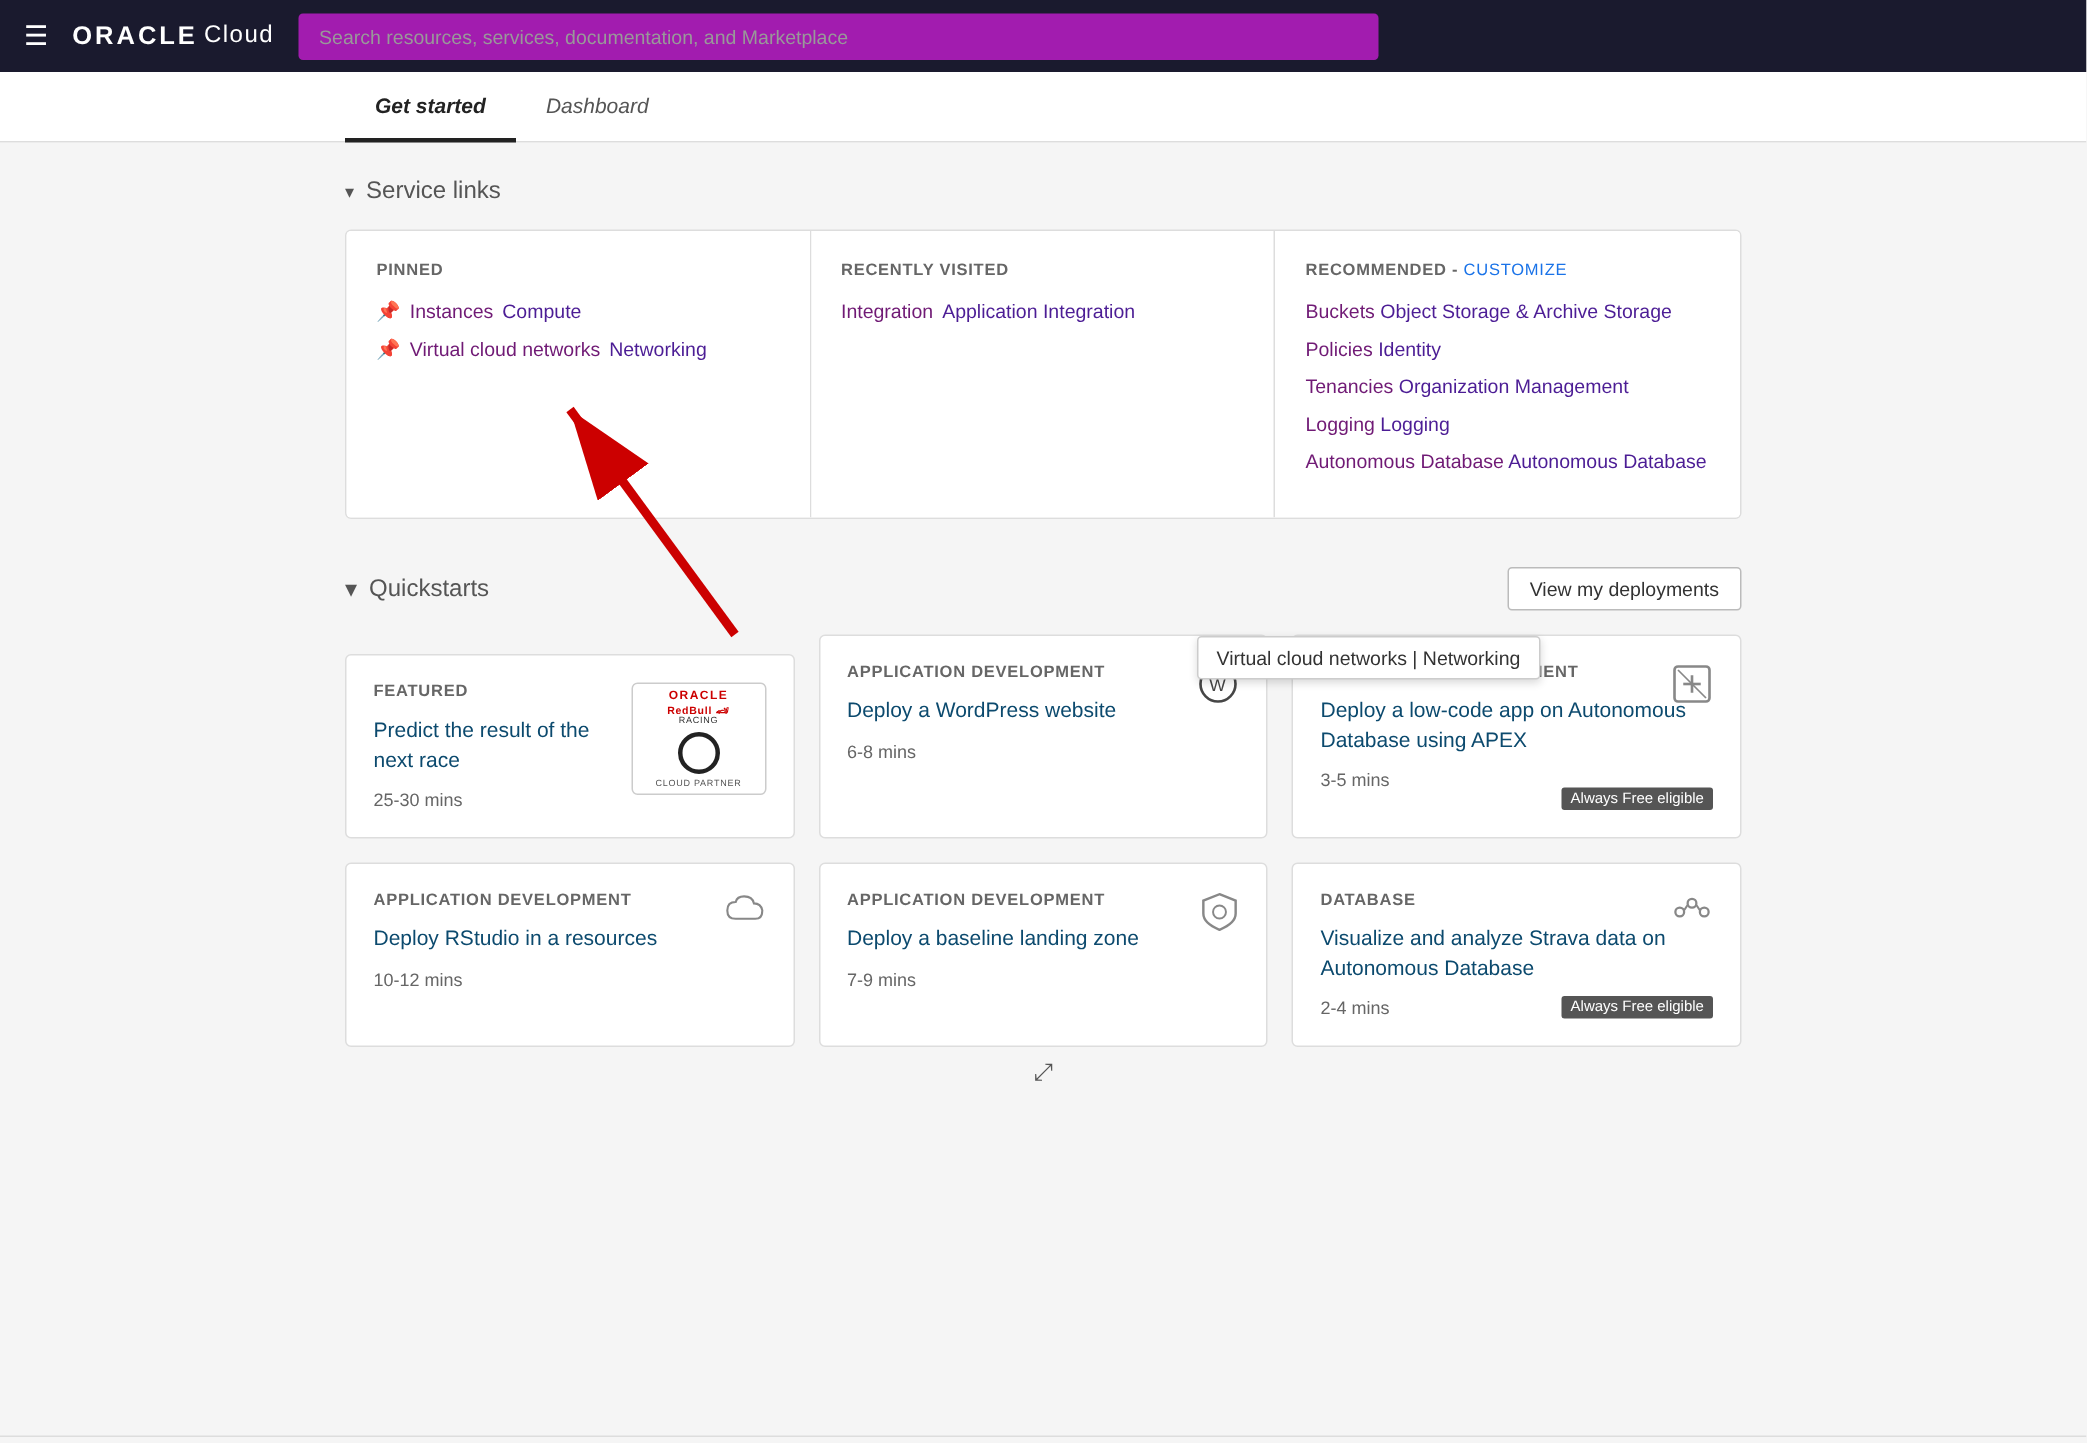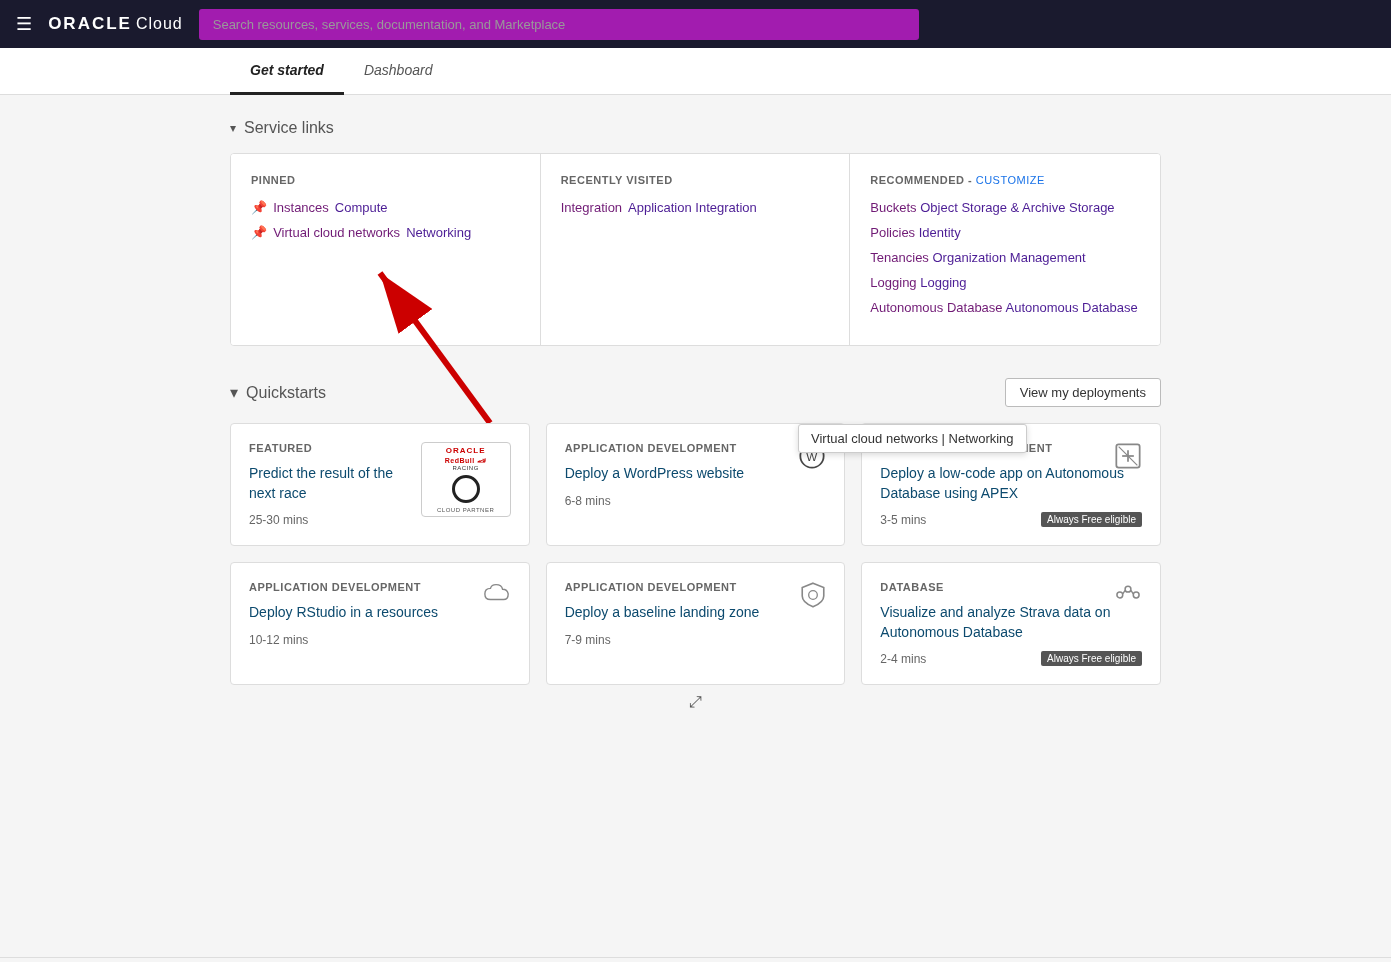--- a/index.html
+++ b/index.html
@@ -243,20 +243,21 @@
       padding: 2px 6px;
       border-radius: 2px;
       position: absolute;
       bottom: 18px;
       right: 18px;
     }
     .featured-card {
       display: flex;
       align-items: flex-start;
       justify-content: space-between;
+      margin-top: 13px;
     }
     .featured-card-content { flex: 1; }
     .oracle-logo-box {
       width: 90px;
       height: 75px;
       border: 1px solid #ccc;
       border-radius: 4px;
       display: flex;
       flex-direction: column;
       align-items: center;

